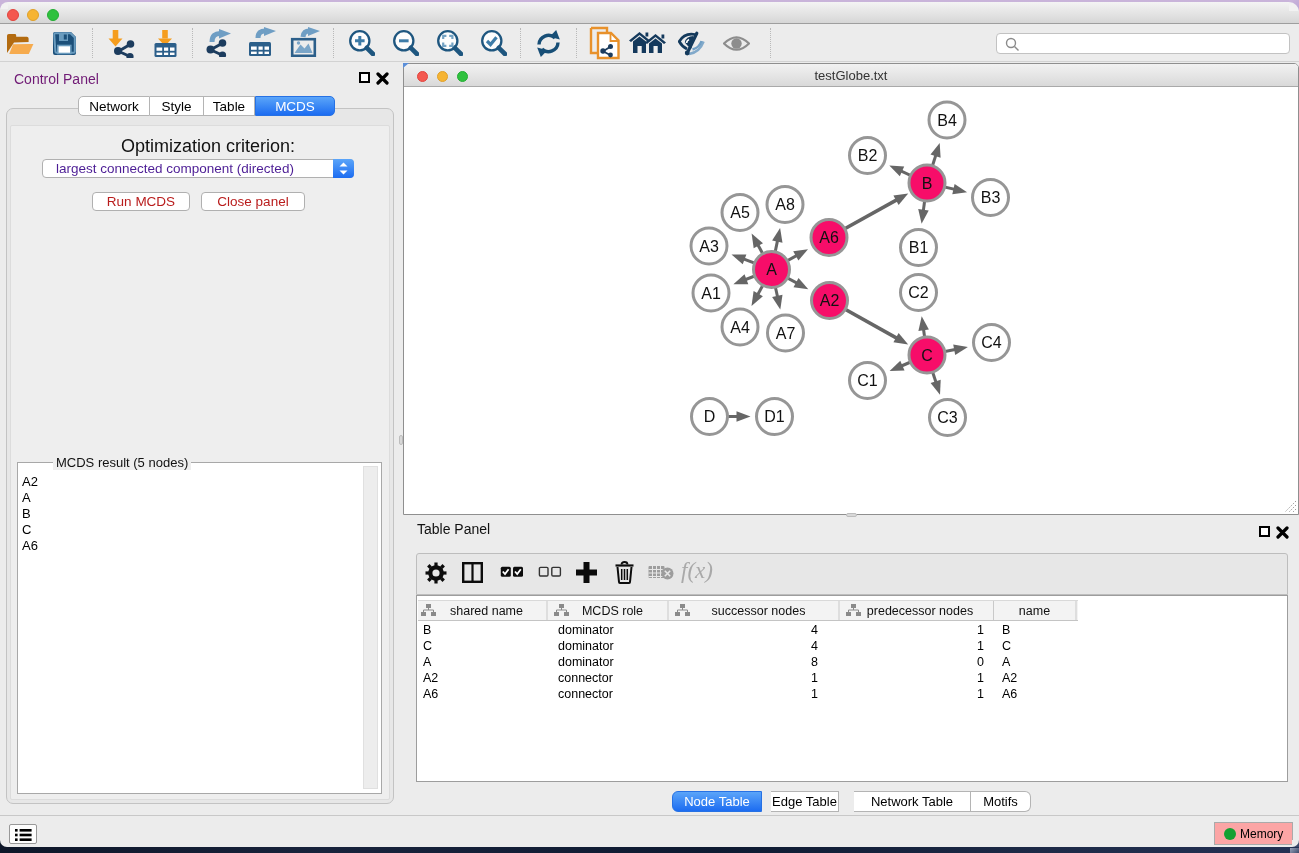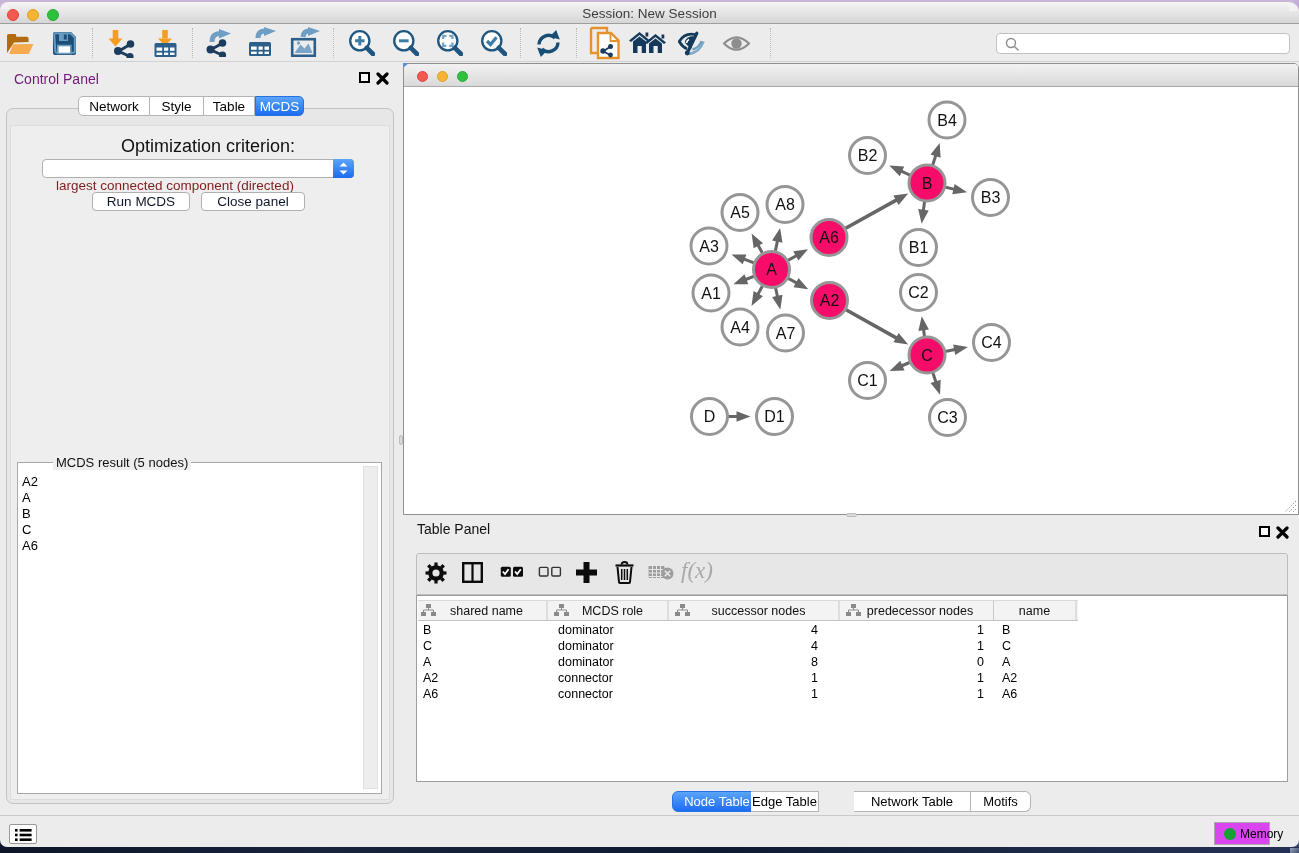--- a/index.html
+++ b/index.html
@@ -25,50 +25,49 @@
   .tab { position:absolute; top:0; height:20px; line-height:19px; text-align:center;
     background:#fff; border:1px solid #b4b4b4; color:#000; }
   .tab.sel { background:linear-gradient(#5ba5f9,#1c6cf1); border-color:#2671e4; color:#fff; }
   .cp-outer { left:6px; top:108px; width:388px; height:696px; background:#e7e7e7;
     border:1px solid #c3c3c3; border-radius:7px; }
   .cp-inner { left:10px; top:125px; width:380px; height:675px; background:#eeeeee;
     border:1px solid #dcdcdc; border-radius:2px; }
   .opt-label { left:9px; top:136px; width:398px; text-align:center; font-size:18px; color:#111; }
   .dropdown { left:42px; top:159px; width:312px; height:19px; background:#fff;
     border:1px solid #b0b0b0; border-radius:4px; }
-  .dd-text { position:absolute; left:13px; top:18px; font-size:13.5px; color:#7f1d1d; }
+  .dd-text { position:absolute; left:13px; top:1px; font-size:13.5px; color:#4c1d95; }
   .dd-btn { position:absolute; right:-1px; top:-1px; width:21px; height:19px;
     background:linear-gradient(#5ba5f9,#1c6cf1); border-radius:0 4px 4px 0; }
   .btn { position:absolute; top:192px; height:19px; background:#fff; border:1px solid #b0b0b0;
-    border-radius:4px; font-size:13.5px; text-align:center; line-height:17px; color:#0f172a; }
+    border-radius:4px; font-size:13.5px; text-align:center; line-height:17px; color:#b91c1c; }
   .groupbox { left:17px; top:462px; width:365px; height:332px; border:1px solid #a8a8a8; background:#fff; }
   .gb-label { position:absolute; left:7px; top:-8px; background:#eeeeee; padding:0 3px;
     font-size:13px; color:#111;margin-left:28px; }
   .gb-sb { position:absolute; right:3px; top:3px; width:15px; height:323px; background:#ededed; border:1px solid #e0e0e0;}
   .gb-items { position:absolute; left:4px; top:11px; font-size:13px; color:#000; line-height:16px; }
   
   .statsep { left:0; top:815px; width:1299px; height:1px; background:#c8c8c8; }
   .stat-btn { left:9px; top:824px; width:28px; height:20px; background:#fdfdfd;
     border:1px solid #989898; border-radius:2px; }
-  .mem-btn { left:1214px; top:822px; width:56px; height:23px; background:#d946ef;
+  .mem-btn { left:1214px; top:822px; width:79px; height:23px; background:#fca5a5;
     border:1px solid #aaa; font-size:12px; color:#000; }
   .mem-dot { position:absolute; left:9px; top:5px; width:12px; height:12px;
     border-radius:50%; background:#14a032; }
   .bottomstrip { left:0; top:847px; width:1299px; height:6px;
     background:linear-gradient(90deg,#0d1628,#18233c 25%,#0e1a31 55%,#1d2a47 80%,#243154); }
 </style>
 </head>
 <body>
 <div class="abs purple"></div>
 
 <div class="abs titlebar">
   <div class="tl" style="left:7px;background:#f4584f;border:0.5px solid #e1443e;"></div>
   <div class="tl" style="left:27px;background:#f6b432;border:0.5px solid #e0a029;"></div>
   <div class="tl" style="left:47px;background:#2fc13e;border:0.5px solid #23ad33;"></div>
-  <div class="title-text">Session: New Session</div>
 </div>
 <div class="abs" style="left:0;top:0;width:8px;height:9px;background:#c9b4da;overflow:hidden;">
   <div style="position:absolute;left:0;top:2px;width:16px;height:16px;border-radius:8px;background:#f2f2f2;"></div>
 </div>
 <div class="abs" style="left:1289px;top:0;width:10px;height:11px;background:linear-gradient(135deg,#ccb7dd,#bca6d4);overflow:hidden;">
   <div style="position:absolute;left:-10px;top:2px;width:20px;height:20px;border-radius:10px;background:#f2f2f2;"></div>
 </div>
 <div class="abs toolbar"></div>
 
 <svg class="icon" style="left:6px;top:32px" width="29" height="23" viewBox="0 0 29 23">
@@ -213,21 +212,21 @@
 <div class="abs ph-sq" style="left:359px;top:72px"></div>
 <svg class="icon" style="left:376px;top:72px" width="13" height="13" viewBox="0 0 13 13">
   <path d="M2,2 L11,11 M11,2 L2,11" stroke="#000" stroke-width="3.2" stroke-linecap="round"></path>
 </svg>
 <div class="abs cp-outer"></div>
 <div class="abs cp-inner"></div>
 <div class="abs tabrow">
   <div class="tab" style="left:78px;width:72px;border-radius:5px 0 0 5px">Network</div>
   <div class="tab" style="left:150px;width:54px;border-left:0">Style</div>
   <div class="tab" style="left:204px;width:51px;border-left:0">Table</div>
-  <div class="tab sel" style="left:255px;width:49px;border-radius:0 5px 5px 0">MCDS</div>
+  <div class="tab sel" style="left:255px;width:80px;border-radius:0 5px 5px 0">MCDS</div>
 </div>
 <div class="abs opt-label">Optimization criterion:</div>
 <div class="abs dropdown">
   <span class="dd-text">largest connected component (directed)</span>
   <div class="dd-btn">
     <svg style="position:absolute;left:4px;top:2px" width="13" height="15" viewBox="0 0 13 15">
       <path d="M2.5,5.5 L6.5,1.5 L10.5,5.5 Z" fill="#fff"></path>
       <path d="M2.5,9.5 L6.5,13.5 L10.5,9.5 Z" fill="#fff"></path>
     </svg>
   </div>
@@ -262,20 +261,21 @@
 <div class="abs" style="left:0;top:840px;width:7px;height:7px;background:#ececec;border-radius:0 0 0 7px"></div>
 <div class="abs" style="left:1292px;top:840px;width:7px;height:7px;background:#3c4a6b"></div>
 <div class="abs" style="left:1292px;top:840px;width:7px;height:7px;background:#ececec;border-radius:0 0 7px 0"></div>
 <div class="abs" style="left:1290px;top:848px;width:9px;height:5px;background:linear-gradient(135deg,#9aa2ba,#3c4a6b)"></div>
 
 <div class="abs" style="left:403px;top:63px;width:896px;height:452px;border:1.5px solid #8f8f8f;border-radius:5px 5px 0 0;background:#fff;">
   <div style="position:absolute;left:0;top:0;width:100%;height:22.5px;background:linear-gradient(#f2f2f2,#d9d9d9);border-bottom:1px solid #a9a9a9;border-radius:4px 4px 0 0;"></div>
   <div class="tl" style="left:13px;top:7px;width:11px;height:11px;background:#f4584f;border:0.5px solid #e1443e;"></div>
   <div class="tl" style="left:33px;top:7px;width:11px;height:11px;background:#f6b432;border:0.5px solid #e0a029;"></div>
   <div class="tl" style="left:53px;top:7px;width:11px;height:11px;background:#2fc13e;border:0.5px solid #23ad33;"></div>
+  <div style="position:absolute;top:4px;width:100%;text-align:center;font-size:13px;color:#333;">testGlobe.txt</div>
   <svg style="position:absolute;left:-1px;top:-1px" width="6" height="5" viewBox="0 0 6 5">
       <path d="M0,0 L6,0 L0,5 Z" fill="#5b8fd9"></path>
     </svg>
   <svg style="position:absolute;right:1px;bottom:1px" width="13" height="13" viewBox="0 0 13 13">
     <g stroke="#9a9a9a" stroke-width="1" stroke-dasharray="1.5,1.5">
       <path d="M12,1 L1,12 M12,5 L5,12 M12,9 L9,12"></path>
     </g>
   </svg>
 </div>
 <div class="abs" style="left:398.5px;top:435px;width:4.5px;height:10px;background:#d8d8d8;border:1px solid #bdbdbd;border-radius:2px;"></div>
@@ -470,16 +470,16 @@
     <text x="7" y="77">A6</text>
       <text x="142" y="77">connector</text>
       <text x="402" y="77" text-anchor="end">1</text>
       <text x="568" y="77" text-anchor="end">1</text>
       <text x="586" y="77">A6</text>
   </g>
 </svg>
 
 <div class="abs" style="top:791px;left:672px;height:21px;font-size:13px;">
   <div class="tab sel" style="left:0;width:90px;height:21px;line-height:20px;border-radius:6px 0 0 6px;">Node Table</div>
-  <div class="tab" style="left:79px;width:68px;height:21px;line-height:20px;border-left:0;">Edge Table</div>
+  <div class="tab" style="left:99px;width:68px;height:21px;line-height:20px;border-left:0;">Edge Table</div>
   <div class="tab" style="left:182px;width:117px;height:21px;line-height:20px;border-left:0;">Network Table</div>
   <div class="tab" style="left:299px;width:60px;height:21px;line-height:20px;border-left:0;border-radius:0 6px 6px 0;">Motifs</div>
 </div>
 
 </body></html>

